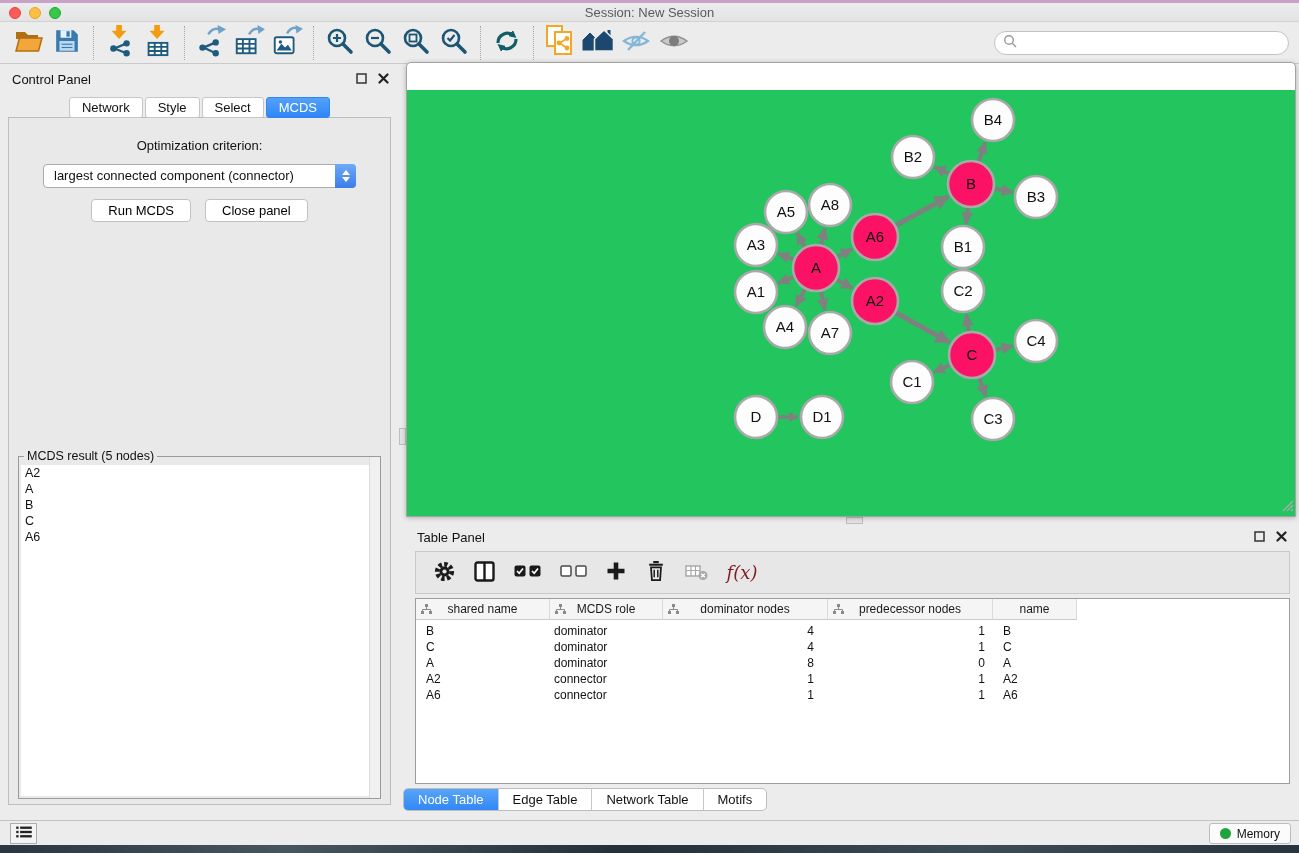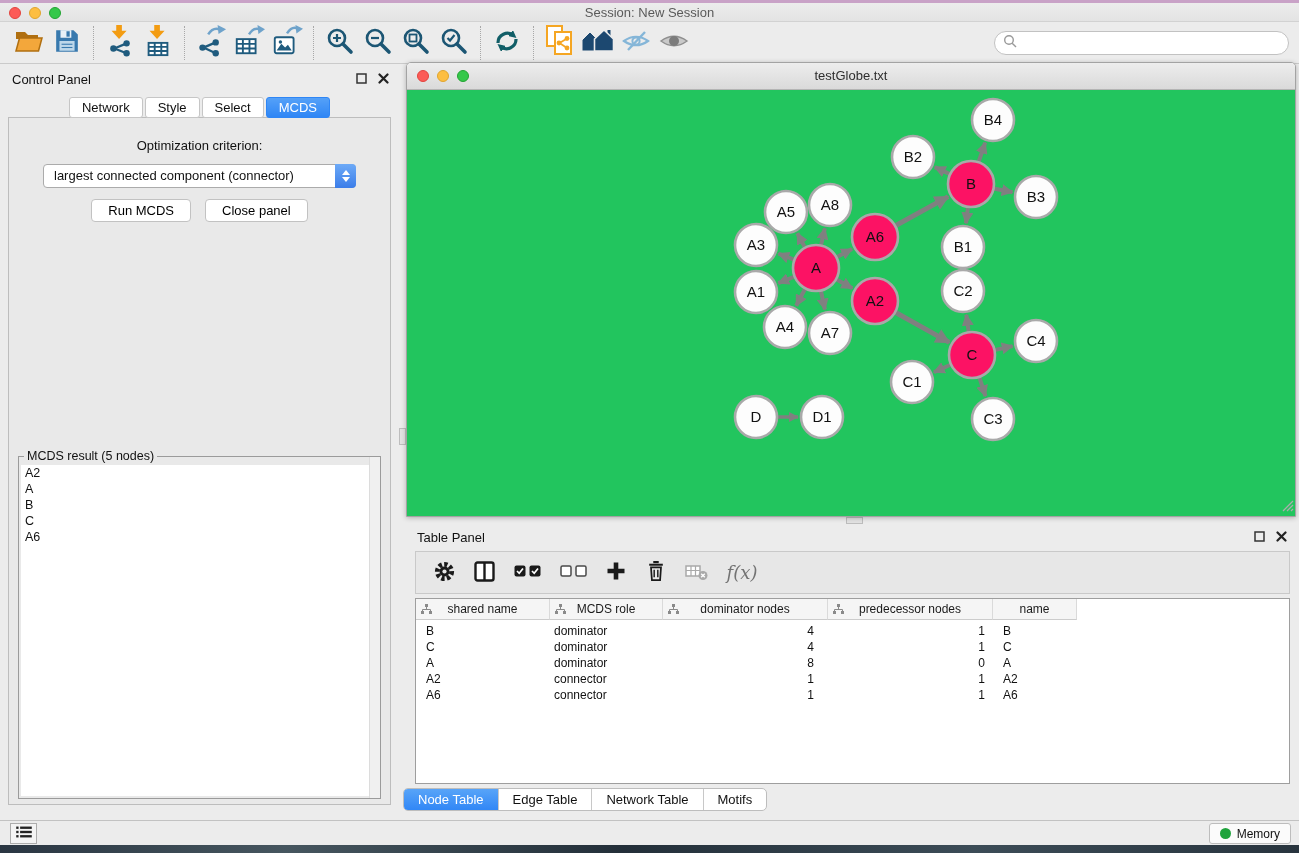--- a/index.html
+++ b/index.html
@@ -60,21 +60,21 @@
   .nw-lights { position:absolute; left:10px; top:7px; display:flex; gap:8px; }
   .nw-canvas { position:absolute; top:27px; left:0; right:0; bottom:0; background:#22c55e; overflow:hidden;padding-left:45px; }
   .node-label { font-family:"Liberation Sans",sans-serif; font-size:15px; fill:#111; }
   .grip { position:absolute; right:1px; bottom:1px; }
 
   
   .tp { position:absolute; left:403px; top:524px; width:896px; height:296px; }
   .tp-title { position:absolute; left:14px; top:6px; }
   .tp-toolbar { position:absolute; left:12px; right:9px; top:27px; height:43px; background:#E7E7E7; border:1px solid #C9C9C9; display:flex; align-items:center; gap:16px; padding-left:16px; }
   .tpi { width:24px; height:28px; display:flex; align-items:center; justify-content:center; }
-  .fx { font-family:"DejaVu Serif",serif; font-style:italic; color:#737373; font-size:18px; }
+  .fx { font-family:"DejaVu Serif",serif; font-style:italic; color:#7f1d1d; font-size:18px; }
   .tp-table { position:absolute; left:12px; right:9px; top:74px; height:186px; background:#fff; border:1px solid #9E9E9E; font-size:12px; overflow:hidden; }
   .gridcols { display:grid; grid-template-columns:134px 113px 165px 165px 84px 1fr; }
   .tbl-head { height:21px; }
   .th { position:relative; display:flex; align-items:center; justify-content:center; border-right:1px solid #DADADA; border-bottom:1px solid #CCC; background:#F5F5F5; color:#1A1A1A; }
   .th .hier { position:absolute; left:5px; top:5px; }
   .th.c5 { background:#fff; border:none; }
   .tbl-body { padding-top:3px; }
   .trow { height:16px; line-height:16px; }
   .td { padding-left:10px; white-space:nowrap; }
   .td.c1 { padding-left:4px; }
@@ -306,28 +306,20 @@
   </div>
 
   <div class="v-div">
       <div class="v-handle"></div>
     </div>
   <div class="h-div">
       <div class="h-handle"></div>
     </div>
 
   <div class="nw">
-    <div class="nw-titlebar">
-      <div class="nw-lights">
-        <div class="light l-red"></div>
-        <div class="light l-yellow"></div>
-        <div class="light l-green"></div>
-      </div>
-      <div class="nw-title">testGlobe.txt</div>
-    </div>
     <div class="nw-canvas">
       <svg id="graph-svg" width="888" height="426" viewBox="0 0 888 426">
         <defs>
           <marker id="arrowhead" viewBox="0 0 10 10" refX="9" refY="5" markerWidth="3" markerHeight="3" orient="auto">
               <path d="M0 0L10 5L0 10z" fill="#808080"></path>
             </marker>
         </defs>
       <line x1="364" y1="178" x2="345.3" y2="143.2" stroke="#808080" stroke-width="4" marker-end="url(#arrowhead)"></line>
           <line x1="364" y1="178" x2="372.8" y2="138.4" stroke="#808080" stroke-width="4" marker-end="url(#arrowhead)"></line>
           <line x1="364" y1="178" x2="326.4" y2="163.6" stroke="#808080" stroke-width="4" marker-end="url(#arrowhead)"></line>

